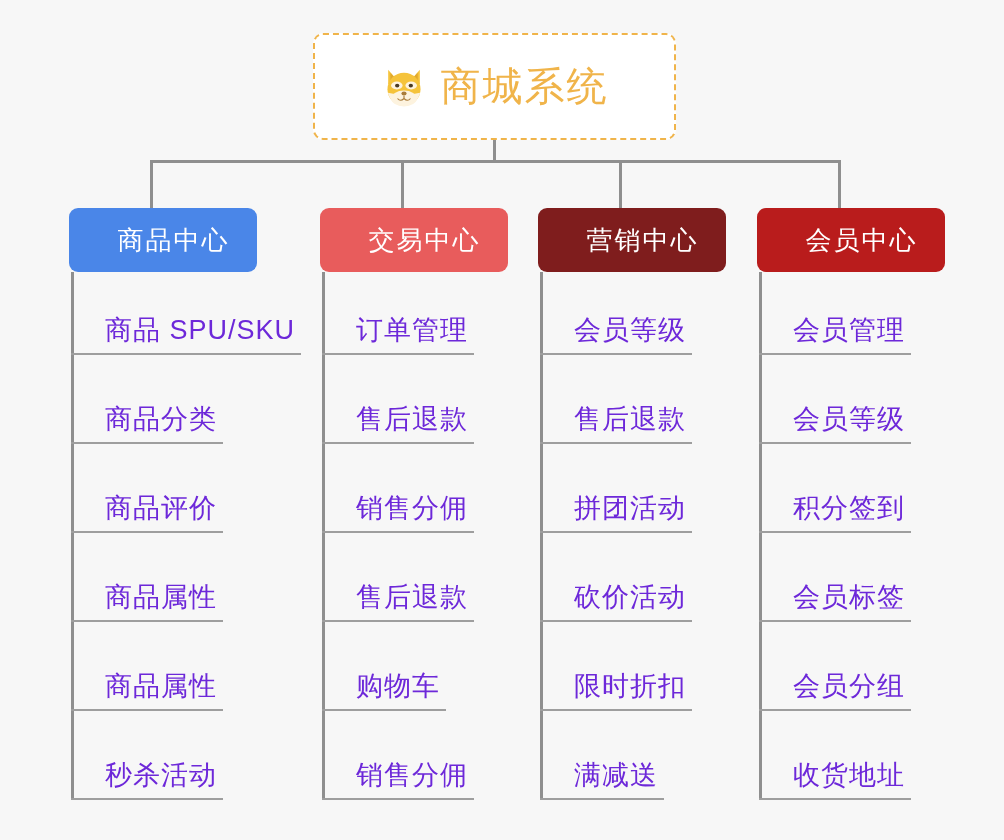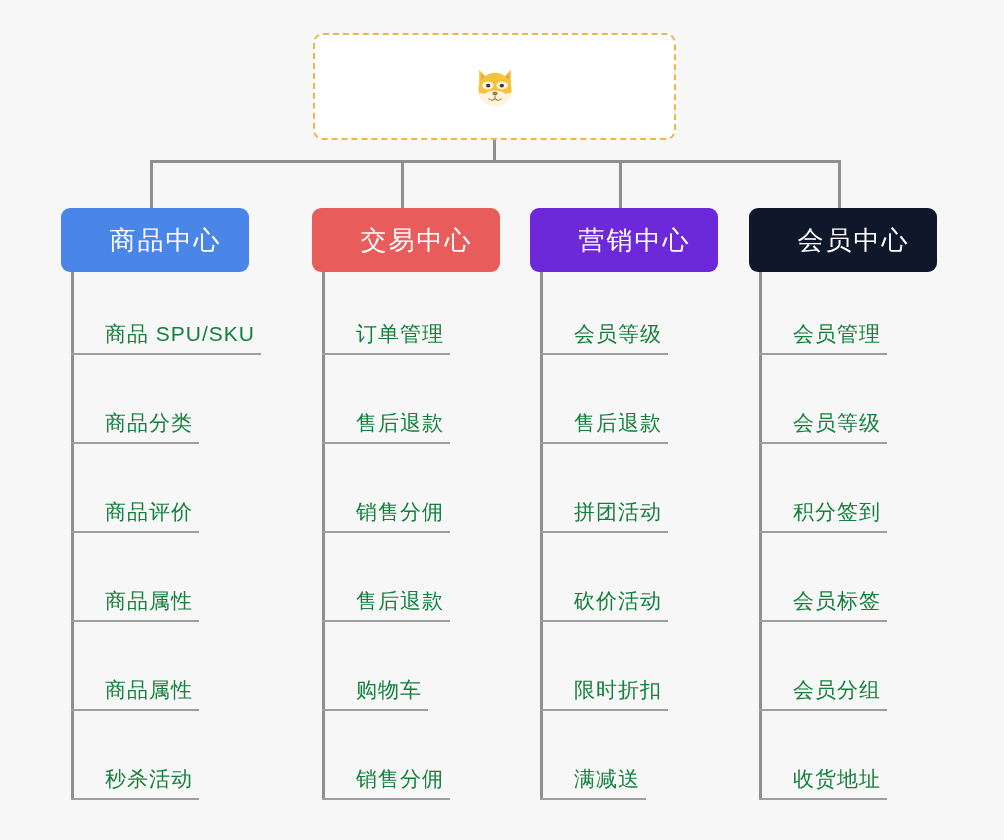--- a/index.html
+++ b/index.html
@@ -37,21 +37,21 @@
   }
 
   
   .conn{position:absolute;background:#8f8f8f;}
   .vline{width:3px;}
   .hline{height:3px;}
 
   
   .column{position:absolute;top:208px;}
   .cat-header{
-    position:absolute;left:4px;top:0;
+    position:absolute;left:12px;top:0;
     width:188px;height:64px;
     border-radius:9px;
     display:flex;align-items:center;justify-content:center;
     box-sizing:border-box;
     padding-left:21px;
   }
   .cat-header .cat-label{
     color:#ffffff;
     font-size:26px;
     letter-spacing:2px;
@@ -73,22 +73,22 @@
     height:0;
   }
   .leaf-inner{
     position:absolute;
     left:0;bottom:0;
     padding:0 6px 5px 34px;
     border-bottom:2px solid #9e9e9e;
     white-space:nowrap;
   }
   .leaf-text{
-    font-size:21px;
-    color:#15803d;
+    font-size:27px;
+    color:#6d28d9;
     letter-spacing:1px;
     white-space:nowrap;
   }
 </style>
 </head>
 <body>
 
 <div id="canvas">
 
   <div class="root-node">
@@ -104,20 +104,21 @@
         <ellipse cx="22" cy="30" rx="8" ry="5.5" fill="#fdf3df"></ellipse>
         <ellipse cx="42" cy="30" rx="8" ry="5.5" fill="#fdf3df"></ellipse>
         <ellipse cx="22.5" cy="30" rx="3" ry="2.6" fill="#4a3a23"></ellipse>
         <ellipse cx="41.5" cy="30" rx="3" ry="2.6" fill="#4a3a23"></ellipse>
         <ellipse cx="32" cy="41" rx="3.6" ry="2.8" fill="#a97c3b"></ellipse>
         <path d="M32 44 L32 48" stroke="#a97c3b" stroke-width="1.6" fill="none"></path>
         <path d="M32 48 Q27 53 23 48" stroke="#a97c3b" stroke-width="1.6" fill="none"></path>
         <path d="M32 48 Q37 53 41 48" stroke="#a97c3b" stroke-width="1.6" fill="none"></path>
       </svg>
     </span>
+    <span class="root-title">商城系统</span>
   </div>
 
   <div id="connectors">
       <div class="conn vline" style="left: 493px; top: 140px; height: 23px;"></div>
       <div class="conn hline" style="left: 150px; top: 160px; width: 691px;"></div>
       <div class="conn vline" style="left: 150px; top: 160px; height: 48px;"></div>
       <div class="conn vline" style="left: 401px; top: 160px; height: 48px;"></div>
       <div class="conn vline" style="left: 619px; top: 160px; height: 48px;"></div>
       <div class="conn vline" style="left: 838px; top: 160px; height: 48px;"></div>
     </div>
@@ -165,21 +166,21 @@
           <div class="leaf-inner"><span class="leaf-text">售后退款</span></div>
         </div>
         <div class="leaf" style="top: 503px;">
           <div class="leaf-inner"><span class="leaf-text">购物车</span></div>
         </div>
         <div class="leaf" style="top: 592px;">
           <div class="leaf-inner"><span class="leaf-text">销售分佣</span></div>
         </div>
       </div>
       <div class="column" style="left: 526px;">
-        <div class="cat-header" style="background: #6d28d9;">
+        <div class="cat-header" style="background: #7f1d1d;">
           <span class="cat-label">营销中心</span>
         </div>
         <div class="spine" style="height: 528px;"></div>
         <div class="leaf" style="top: 147px;">
           <div class="leaf-inner"><span class="leaf-text">会员等级</span></div>
         </div>
         <div class="leaf" style="top: 236px;">
           <div class="leaf-inner"><span class="leaf-text">售后退款</span></div>
         </div>
         <div class="leaf" style="top: 325px;">
@@ -189,21 +190,21 @@
           <div class="leaf-inner"><span class="leaf-text">砍价活动</span></div>
         </div>
         <div class="leaf" style="top: 503px;">
           <div class="leaf-inner"><span class="leaf-text">限时折扣</span></div>
         </div>
         <div class="leaf" style="top: 592px;">
           <div class="leaf-inner"><span class="leaf-text">满减送</span></div>
         </div>
       </div>
       <div class="column" style="left: 745px;">
-        <div class="cat-header" style="background: #0f172a;">
+        <div class="cat-header" style="background: #b91c1c;">
           <span class="cat-label">会员中心</span>
         </div>
         <div class="spine" style="height: 528px;"></div>
         <div class="leaf" style="top: 147px;">
           <div class="leaf-inner"><span class="leaf-text">会员管理</span></div>
         </div>
         <div class="leaf" style="top: 236px;">
           <div class="leaf-inner"><span class="leaf-text">会员等级</span></div>
         </div>
         <div class="leaf" style="top: 325px;">

